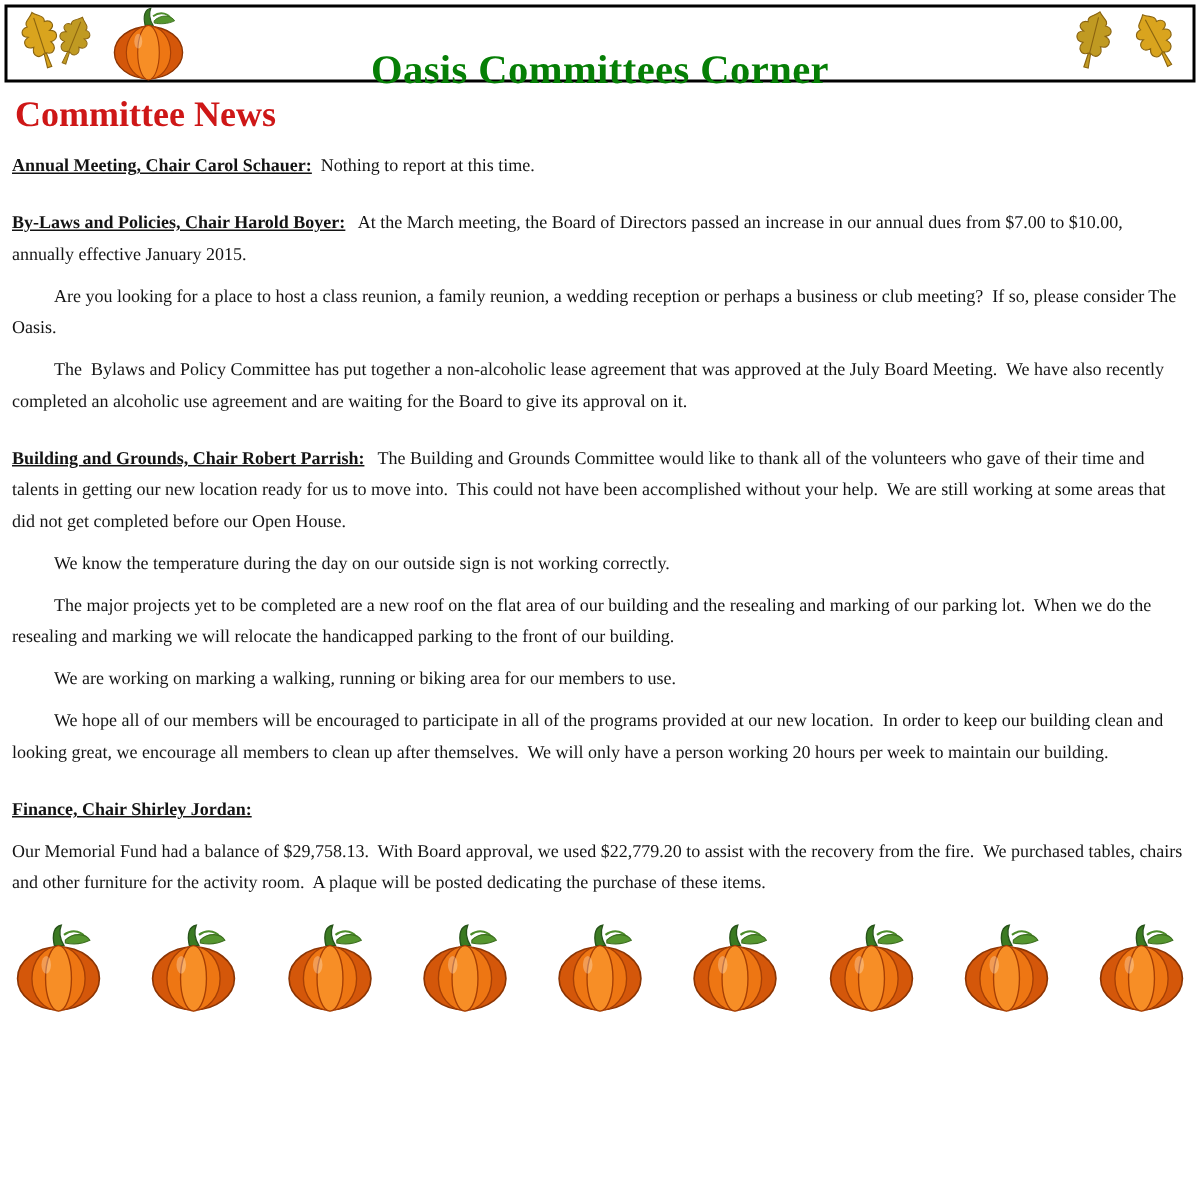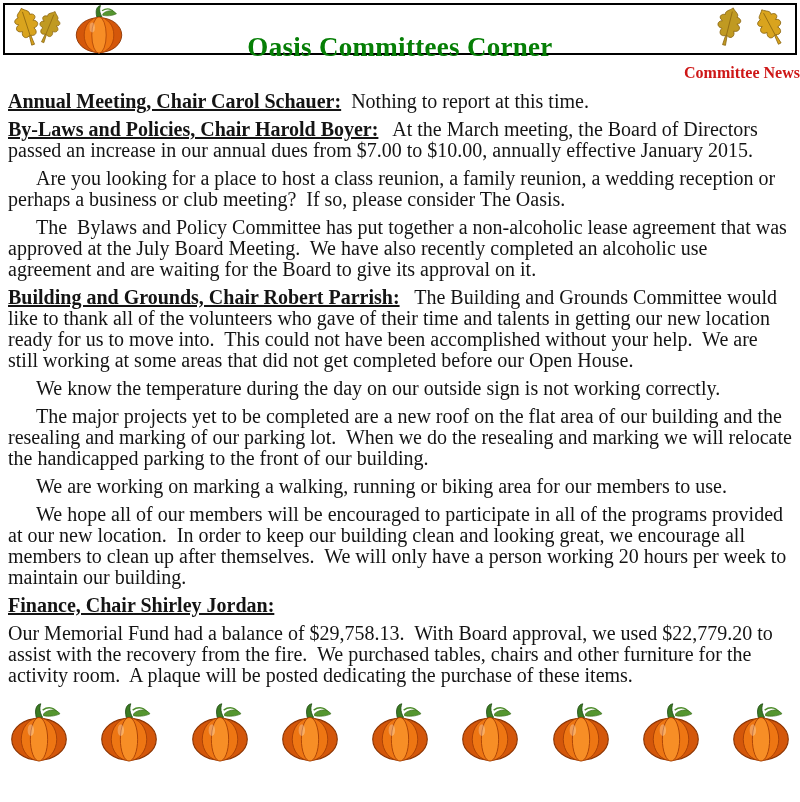--- a/index.html
+++ b/index.html
@@ -32,30 +32,30 @@
   .deco-left  { left: 8px; }
   .deco-right { right: 8px; }
   .leaf-a { transform: rotate(-18deg); margin-right: -8px; }
   .leaf-b { transform: rotate(22deg); margin-right: 10px; }
   .leaf-c { transform: rotate(14deg); margin-right: 14px; }
   .leaf-d { transform: rotate(-28deg); }
 
   
   .subtitle {
     margin: 9px 0 2px 0;
-    text-align: right;
-    font-size: 16px;
+    text-align: left;
+    font-size: 24px;
     font-weight: bold;
     color: var(--subtitle-red, #ce1717);
     padding-left: 10px;
   }
 
   
-  main { padding: 0 8px; font-size: 20px; line-height: 21px; }
-  .sec { margin-top: 7px; }
+  main { padding: 0 8px; font-size: 12px; line-height: 21px; }
+  .sec { margin-top: 17px; }
   .sec-first { margin-top: 9px; }
   .lead { margin: 0; white-space: pre-wrap; }
   .h { font-weight: bold; text-decoration: underline; white-space: pre-wrap; }
   .t { white-space: pre-wrap; }
   .para { margin: 7px 0 0 0; text-indent: 28px; white-space: pre-wrap; }
   .noindent { text-indent: 0; }
 
   
   .pumpkin-row {
     display: flex;

